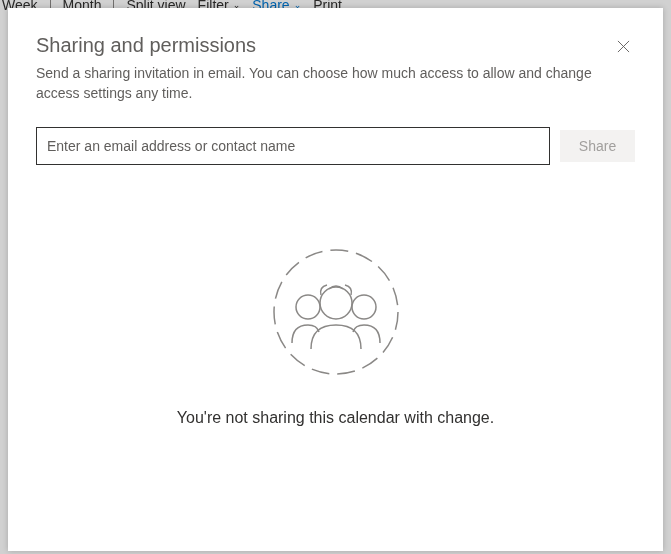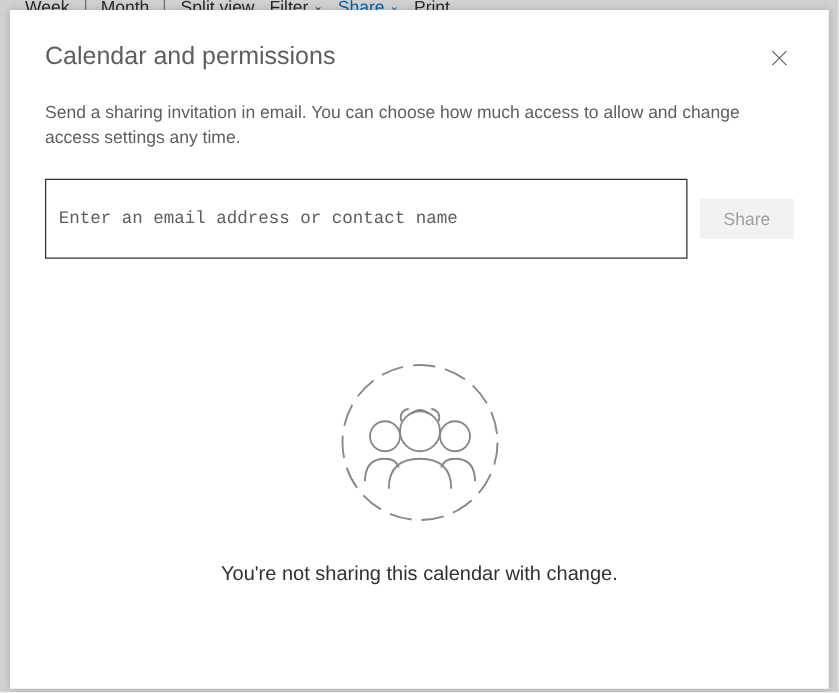--- a/index.html
+++ b/index.html
@@ -16,21 +16,21 @@
       background: #fff;
     }
     .background-toolbar {
       position: absolute;
       top: 0;
       left: 0;
       right: 0;
       height: 10px;
       display: flex;
       align-items: center;
-      padding: 0 20px;
+      padding: 0 2px;
       gap: 12px;
       color: #323130;
       font-size: 14px;
       filter: blur(0.3px);
     }
     .toolbar-item {
       display: flex;
       align-items: center;
       gap: 4px;
       color: #323130;
@@ -80,35 +80,35 @@
     }
     .section-title {
       font-size: 16px;
       font-weight: 600;
       color: #323130;
       margin-top: 36px;
     }
     .description {
       font-size: 14px;
       color: #605e5c;
-      margin-top: 22px;
+      margin-top: 6px;
       line-height: 1.4;
     }
     .input-row {
       display: flex;
       gap: 10px;
       margin-top: 24px;
       align-items: center;
     }
     .email-input {
       flex: 1;
-      padding: 23px 10px;
+      padding: 10px 10px;
       font-size: 14px;
       border: 1px solid #323130;
-      font-family: Liberation Mono, monospace;
+      font-family: Liberation Sans, sans-serif;
       outline: none;
     }
     .email-input::placeholder {
       color: #605e5c;
     }
     .share-btn {
       width: 75px;
       height: 32px;
       background: #f3f2f1;
       border: none;
@@ -161,21 +161,21 @@
     </span>
   <span class="toolbar-item">
       <span>Print</span>
     </span>
 </div>
 
 <div class="overlay"></div>
 
 <div class="dialog">
   <div class="dialog-header">
-    <div class="dialog-title">Calendar and permissions</div>
+    <div class="dialog-title">Sharing and permissions</div>
     <div class="close-btn">
       <svg width="13" height="13" viewBox="0 0 14 14">
         <path d="M1 1 L13 13 M13 1 L1 13" stroke="#605e5c" stroke-width="1" fill="none"></path>
       </svg>
     </div>
   </div>
 
   <div class="description">Send a sharing invitation in email. You can choose how much access to allow and change access settings any time.</div>
 
   <div class="input-row">

